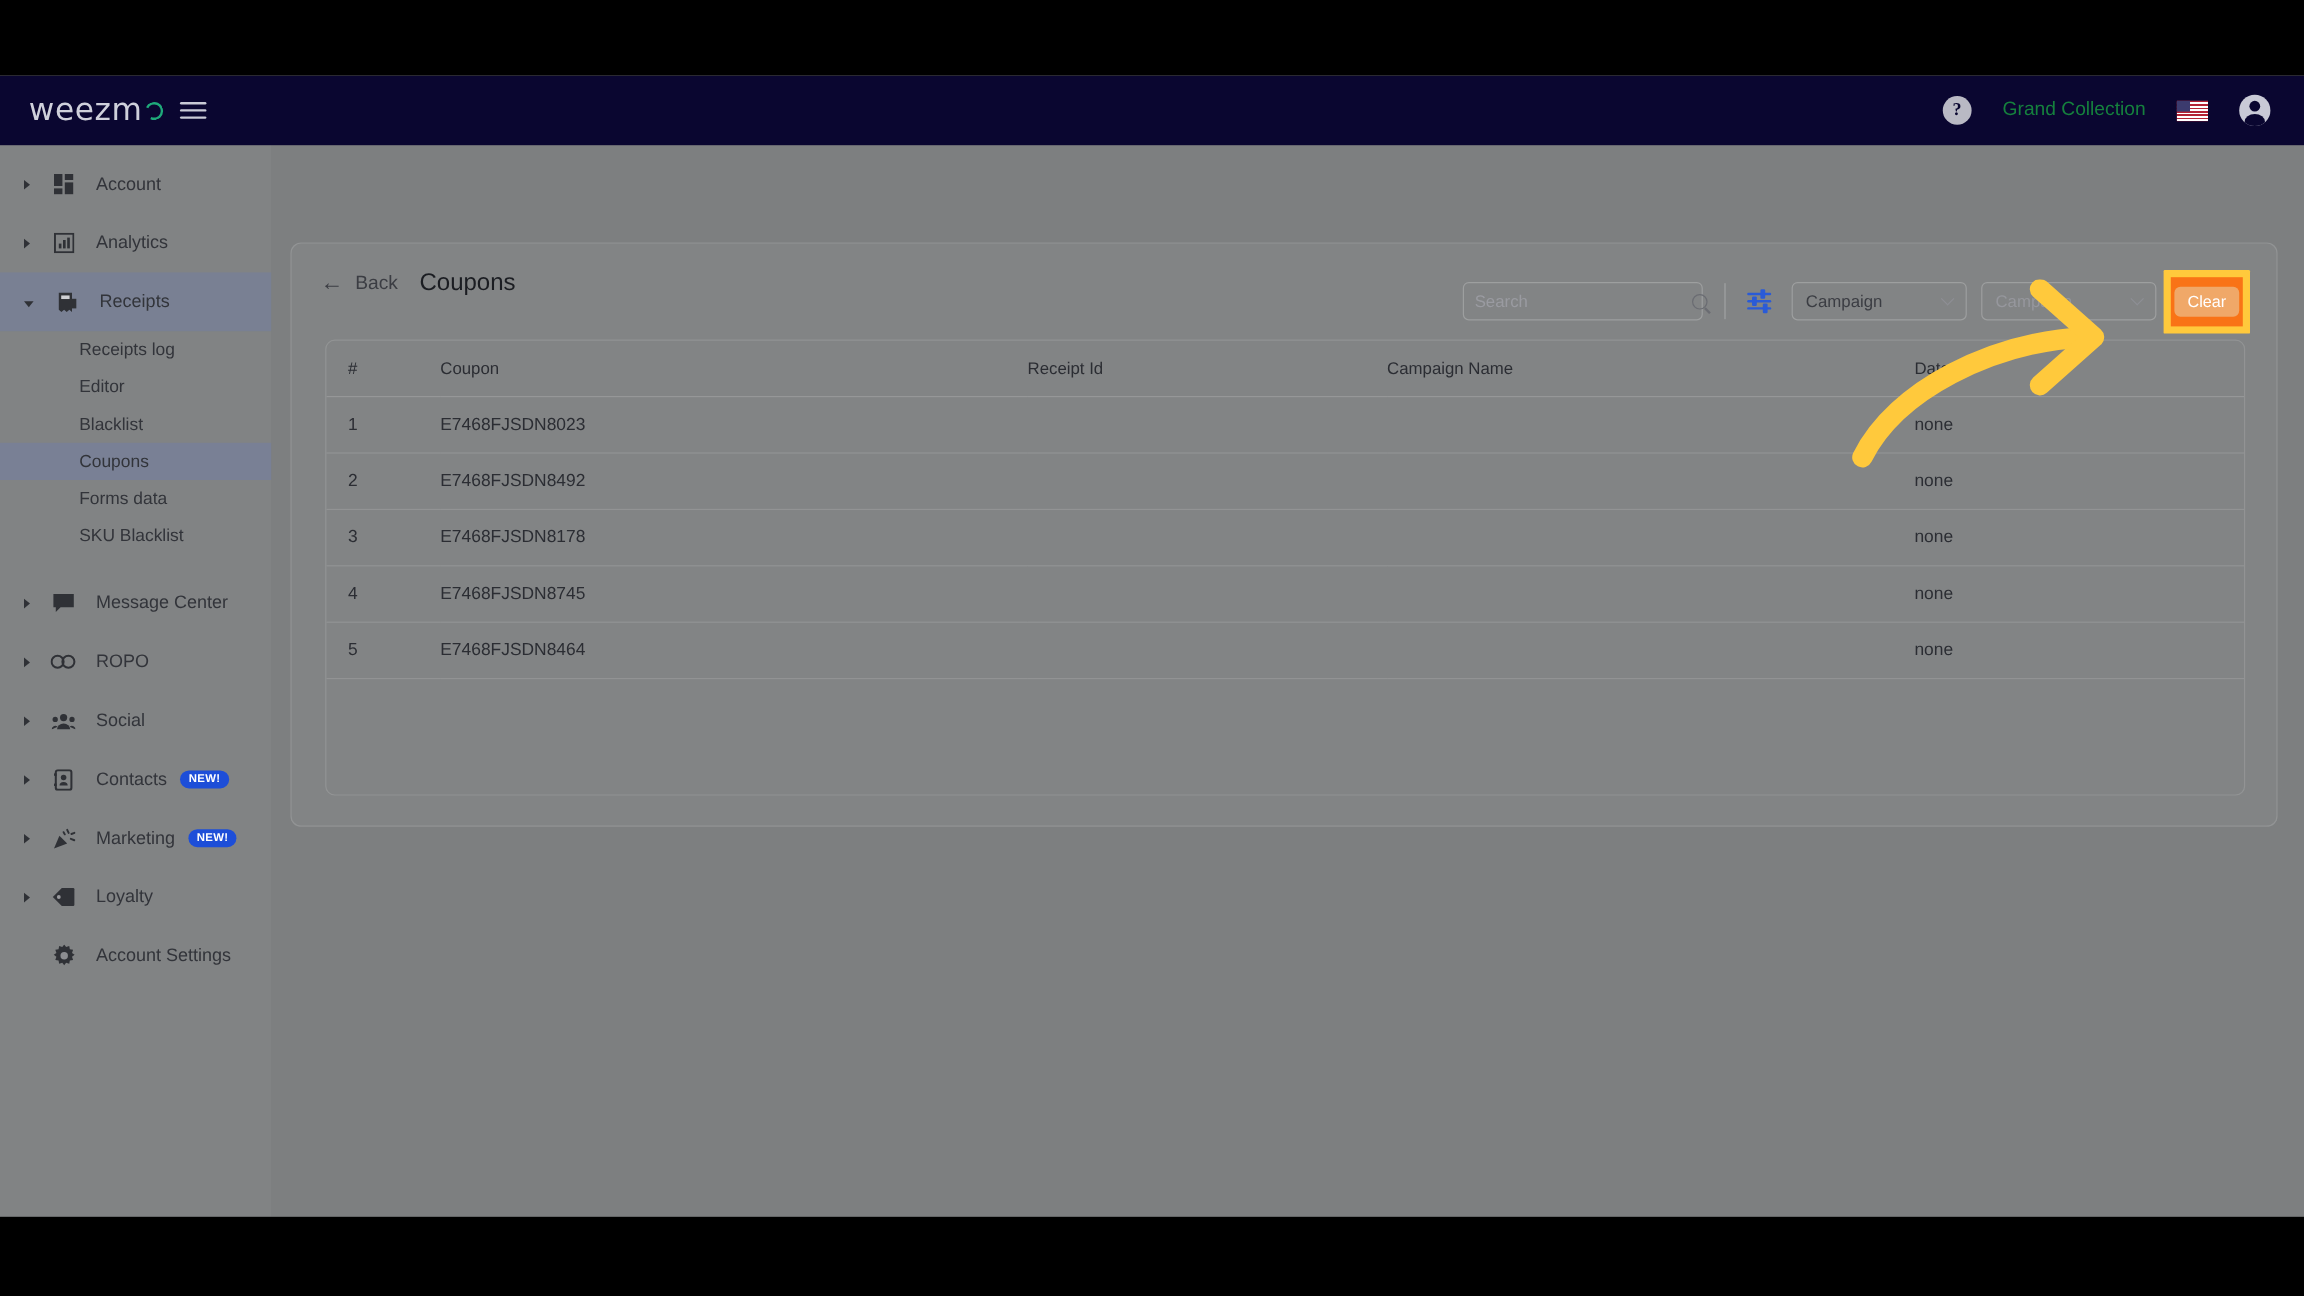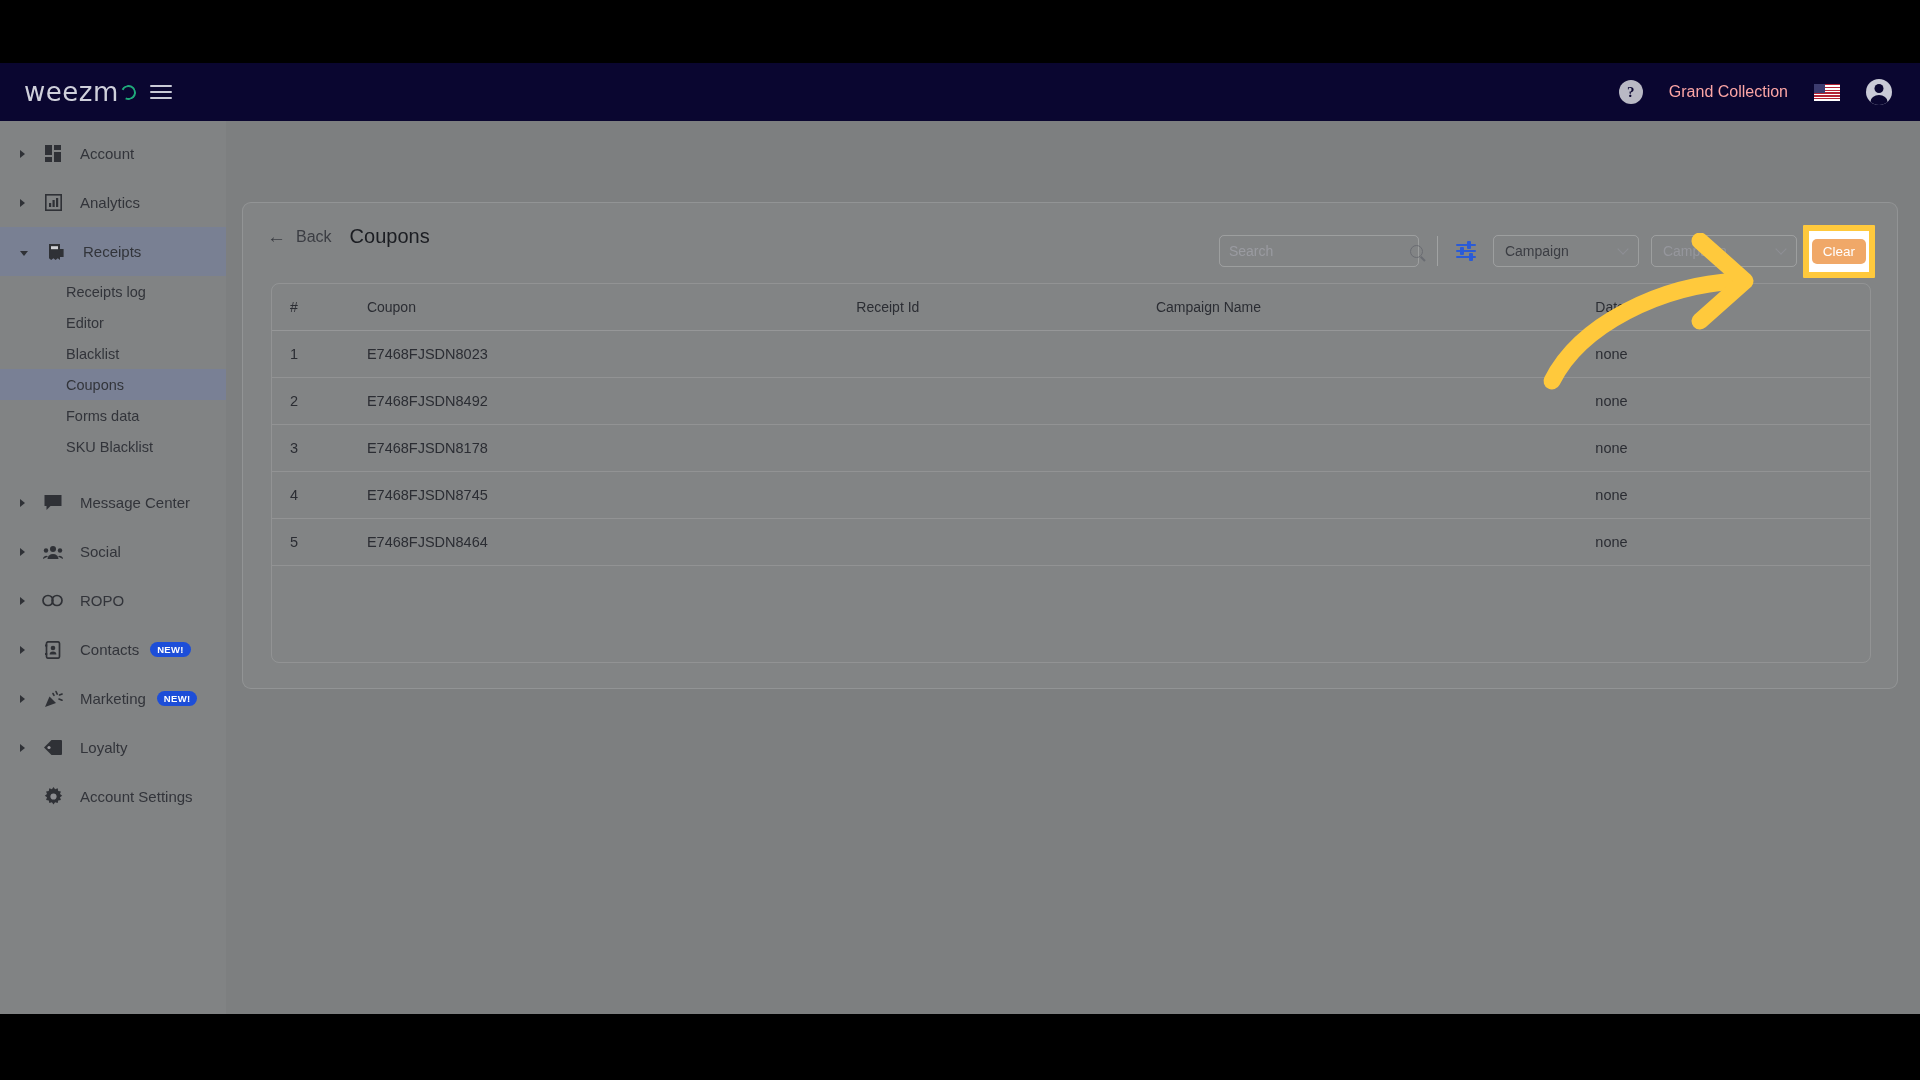--- a/index.html
+++ b/index.html
@@ -43,21 +43,21 @@
   #topbar-right {
     margin-left:auto; margin-right: 28px;
     display:flex; align-items:center; gap: 26px;
   }
   .help-circle {
     width:24px; height:24px; border-radius:50%;
     background:#b9b9c4; color:#0a0630; font-size:15px; font-weight:bold;
     display:flex; align-items:center; justify-content:center;
     font-family:"Liberation Serif", serif;
   }
-  #account-name { color:#fca5a5; font-size:16px;text-align:center; }
+  #account-name { color:#15803d; font-size:16px;text-align:center; }
   .flag {
     width:26px; height:17px; position:relative; overflow:hidden;
     background: #b22234; display:block;
   }
   .flag .stripes { position:absolute; inset:0;
     background: repeating-linear-gradient(#b22234 0 1.4px, #ffffff 1.4px 2.8px); }
   .flag .canton { position:absolute; left:0; top:0; width:11px; height:9px; background:#3c3b6e; }
   .avatar-icon {
     width:26px; height:26px; border-radius:50%; background:#c9cad6;
     position:relative; overflow:hidden;
@@ -167,21 +167,21 @@
                      border:1.5px solid #2f3136; border-top:none; border-radius:0 0 2px 2px; }
   .plus-ico { font-size:19px; color:#3b3d43; line-height:1; margin-right: 8px; cursor:pointer; }
 
   
   #highlight {
     position:absolute; right: 22px; top: 22px;
     width: 72px; height: 53px; background:#ffc93c;
     display:flex; align-items:center; justify-content:center; border-radius:1px;
   }
   #highlight .inner {
-    width: 60px; height: 41px; background:#ffffff;
+    width: 60px; height: 41px; background:#f97316;
     display:flex; align-items:center; justify-content:center;
   }
   #clear-btn {
     background:#f0a868; color:#ffffff; border:none; border-radius:5px;
     font-size:13.5px; padding: 6px 11px; cursor:pointer; line-height:1;
     font-family:"Liberation Sans", sans-serif;
   }
 
   
   #table-wrap {
@@ -319,46 +319,46 @@
     <div class="nav-gap"></div>
 
     <div class="nav-row">
       <span class="caret"></span>
       <span class="nav-ico">
         <svg width="18" height="17" viewBox="0 0 18 17">
             <path d="M0.5 1 h17 v11 h-11 l-4 4 v-4 h-2 Z" fill="#2f3136"></path>
           </svg>
       </span>
       <span class="nav-label">Message Center</span>
+    </div>
+
+    <div class="nav-row">
+      <span class="caret"></span>
+      <span class="nav-ico">
+        <svg width="22" height="13" viewBox="0 0 22 13">
+            <circle cx="6" cy="6.5" r="5" fill="none" stroke="#2f3136" stroke-width="1.7"></circle>
+            <circle cx="15" cy="6.5" r="5" fill="none" stroke="#2f3136" stroke-width="1.7"></circle>
+          </svg>
+      </span>
+      <span class="nav-label">ROPO</span>
     </div>
 
     <div class="nav-row">
       <span class="caret"></span>
       <span class="nav-ico">
         <svg width="20" height="14" viewBox="0 0 20 14">
             <circle cx="10" cy="4" r="3" fill="#2f3136"></circle>
             <path d="M4.5 14 a5.5 5 0 0 1 11 0 Z" fill="#2f3136"></path>
             <circle cx="3" cy="5.5" r="2.2" fill="#2f3136"></circle>
             <path d="M0 14 a3 3 0 0 1 5 -2.4 Z" fill="#2f3136"></path>
             <circle cx="17" cy="5.5" r="2.2" fill="#2f3136"></circle>
             <path d="M20 14 a3 3 0 0 0 -5 -2.4 Z" fill="#2f3136"></path>
           </svg>
       </span>
       <span class="nav-label">Social</span>
-    </div>
-
-    <div class="nav-row">
-      <span class="caret"></span>
-      <span class="nav-ico">
-        <svg width="22" height="13" viewBox="0 0 22 13">
-            <circle cx="6" cy="6.5" r="5" fill="none" stroke="#2f3136" stroke-width="1.7"></circle>
-            <circle cx="15" cy="6.5" r="5" fill="none" stroke="#2f3136" stroke-width="1.7"></circle>
-          </svg>
-      </span>
-      <span class="nav-label">ROPO</span>
     </div>
 
     <div class="nav-row">
       <span class="caret"></span>
       <span class="nav-ico">
         <svg width="16" height="18" viewBox="0 0 16 18">
             <rect x="1.5" y="0.8" width="13" height="16.4" rx="1.8" fill="none" stroke="#2f3136" stroke-width="1.7"></rect>
             <circle cx="8" cy="7" r="2.3" fill="#2f3136"></circle>
             <path d="M4.6 13.6 a3.4 3 0 0 1 6.8 0 Z" fill="#2f3136"></path>
             <rect x="0" y="3.5" width="2.2" height="2" fill="#2f3136"></rect>

